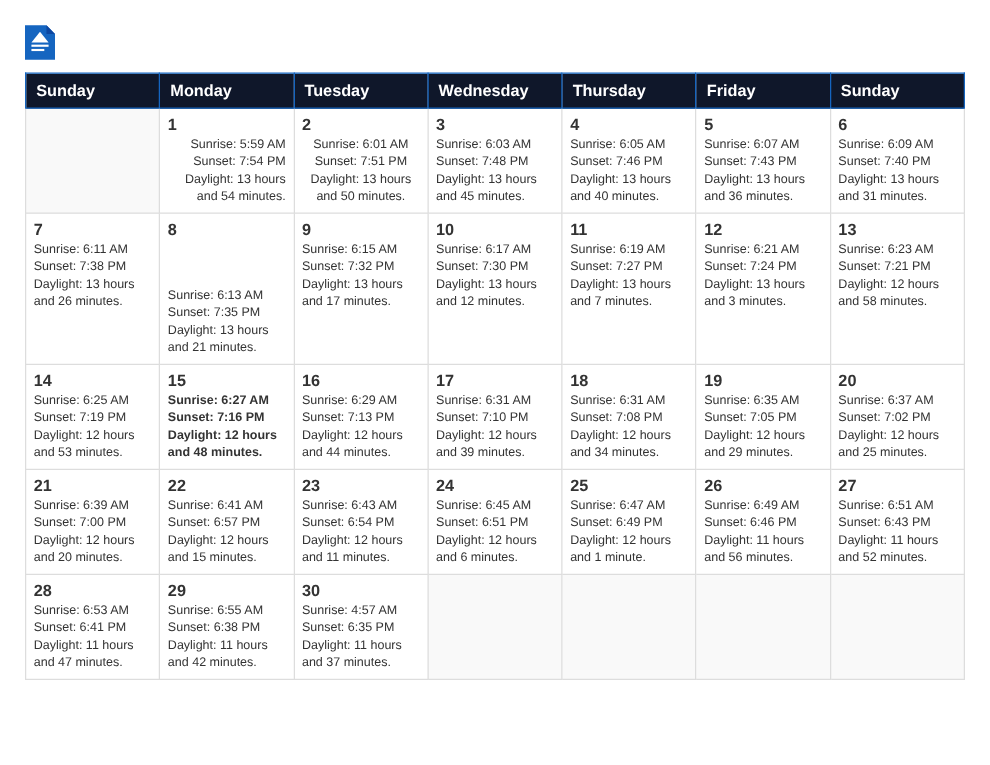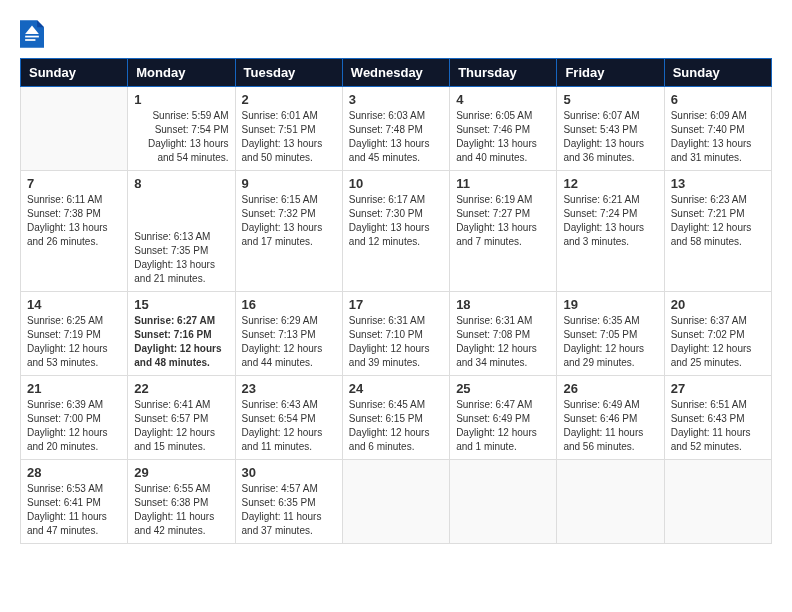--- a/index.html
+++ b/index.html
@@ -130,21 +130,21 @@
         <td class="empty-cell"></td>
         <td>
           <div class="day-number">1</div>
           <div class="day-info" style="white-space: pre-line; text-align: right;">Sunrise: 5:59 AM
 Sunset: 7:54 PM
 Daylight: 13 hours
 and 54 minutes.</div>
         </td>
         <td>
           <div class="day-number">2</div>
-          <div class="day-info" style="white-space: pre-line;">Sunrise: 6:01 AM
+          <div class="day-info" style="white-space: pre-line; text-align: center;">Sunrise: 6:01 AM
 Sunset: 7:51 PM
 Daylight: 13 hours
 and 50 minutes.</div>
         </td>
         <td>
           <div class="day-number">3</div>
           <div class="day-info" style="white-space: pre-line;">Sunrise: 6:03 AM
 Sunset: 7:48 PM
 Daylight: 13 hours
 and 45 minutes.</div>
@@ -152,21 +152,21 @@
         <td>
           <div class="day-number">4</div>
           <div class="day-info" style="white-space: pre-line;">Sunrise: 6:05 AM
 Sunset: 7:46 PM
 Daylight: 13 hours
 and 40 minutes.</div>
         </td>
         <td>
           <div class="day-number">5</div>
           <div class="day-info" style="white-space: pre-line;">Sunrise: 6:07 AM
-Sunset: 5:43 PM
+Sunset: 7:43 PM
 Daylight: 13 hours
 and 36 minutes.</div>
         </td>
         <td>
           <div class="day-number">6</div>
           <div class="day-info" style="white-space: pre-line;">Sunrise: 6:09 AM
 Sunset: 7:40 PM
 Daylight: 13 hours
 and 31 minutes.</div>
         </td>
@@ -291,21 +291,21 @@
         <td>
           <div class="day-number">23</div>
           <div class="day-info" style="white-space: pre-line;">Sunrise: 6:43 AM
 Sunset: 6:54 PM
 Daylight: 12 hours
 and 11 minutes.</div>
         </td>
         <td>
           <div class="day-number">24</div>
           <div class="day-info" style="white-space: pre-line;">Sunrise: 6:45 AM
-Sunset: 6:15 PM
+Sunset: 6:51 PM
 Daylight: 12 hours
 and 6 minutes.</div>
         </td>
         <td>
           <div class="day-number">25</div>
           <div class="day-info" style="white-space: pre-line;">Sunrise: 6:47 AM
 Sunset: 6:49 PM
 Daylight: 12 hours
 and 1 minute.</div>
         </td>

